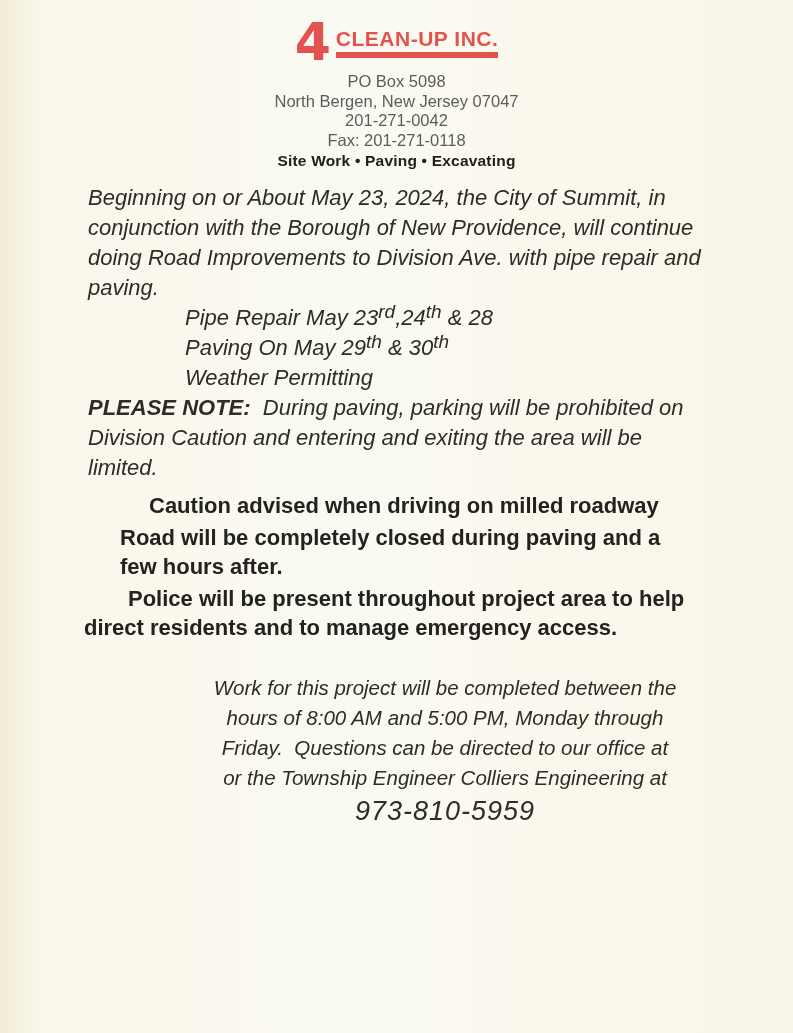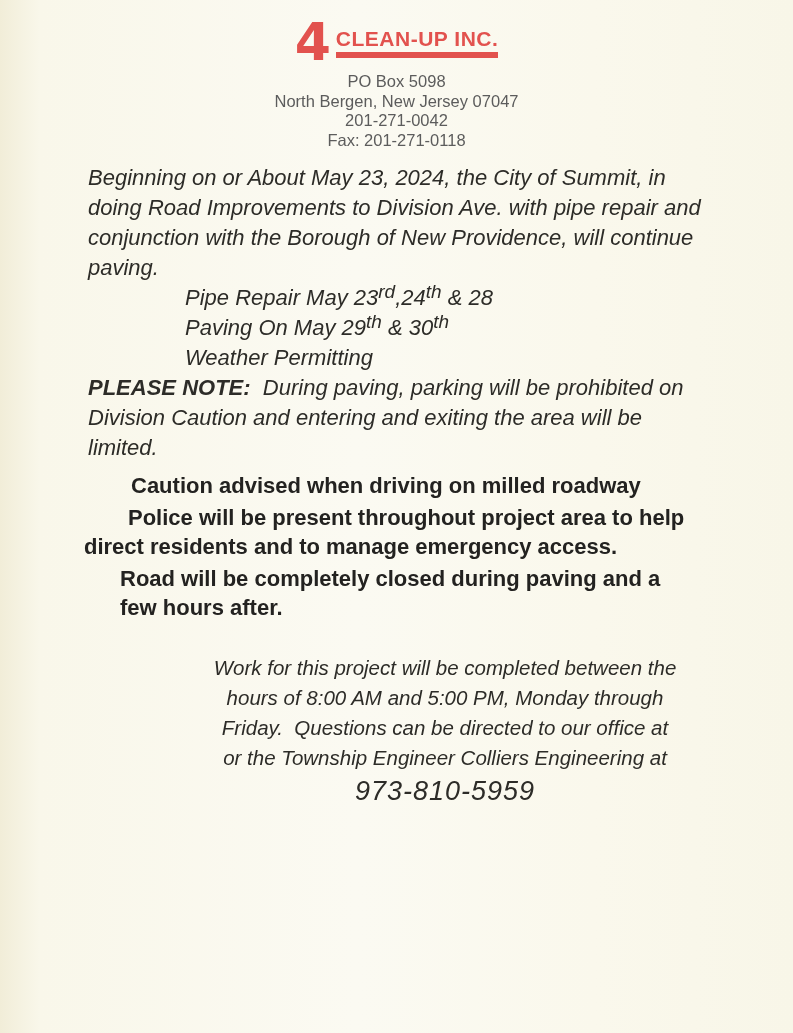--- a/index.html
+++ b/index.html
@@ -30,21 +30,21 @@
   .contact{font-size:16.5px;color:#5c5c5c;line-height:19.5px;margin-top:8px;}
   .services{font-size:15.5px;color:#21201d;font-weight:600;margin-top:2px;letter-spacing:0.2px;}
   
   .content{padding:13px 44px 0 88px;}
   .ital{font-style:italic;font-size:22px;line-height:30px;color:#2d2c28;}
   .schedule{margin-left:97px;}
   .sup{font-size:19px;vertical-align:7px;line-height:0;}
   .note-label{font-weight:700;}
   .pre{white-space:pre-wrap;}
   .boldpar{font-weight:700;font-size:22px;line-height:29.5px;color:#232220;}
-  .caution{margin-left:32px;margin-top:8px;}
+  .caution{margin-left:50px;margin-top:8px;}
   .indent-sm{text-indent:11px;}
   .road{margin-left:32px;margin-top:2px;}
   .police{margin-left:-4px;margin-top:2px;}
   .indent-lg{text-indent:44px;}
   .closing{
     margin-top:30px;margin-left:64px;width:586px;
     text-align:center;font-style:italic;font-size:20.5px;line-height:30px;color:#2d2c28;
   }
   .closing-big{font-size:27px;line-height:36px;letter-spacing:1px;}
 </style>
@@ -60,55 +60,56 @@
         <span class="logo-name">CLEAN-UP INC.</span>
         <span class="logo-underline"></span>
       </span>
     </div>
     <div class="contact">
       <div>PO Box 5098</div>
       <div>North Bergen, New Jersey 07047</div>
       <div>201-271-0042</div>
       <div>Fax: 201-271-0118</div>
     </div>
+    <div class="services">Site Work • Paving • Excavating</div>
   </div>
 
   <div class="content">
 
     <div class="ital">
       <div>Beginning on or About May 23, 2024, the City of Summit, in</div>
+      <div>conjunction with the Borough of New Providence, will continue</div>
       <div>doing Road Improvements to Division Ave. with pipe repair and</div>
-      <div>conjunction with the Borough of New Providence, will continue</div>
       <div>paving.</div>
     </div>
 
     <div class="ital schedule">
       <div><span>Pipe Repair May 23</span><span class="sup">rd</span><span>,24</span><span class="sup">th</span><span> &amp; 28</span></div>
       <div><span>Paving On May 29</span><span class="sup">th</span><span> &amp; 30</span><span class="sup">th</span><span></span></div>
       <div>Weather Permitting</div>
     </div>
 
     <div class="ital">
       <div class="pre"><span class="note-label">PLEASE NOTE:</span><span>  During paving, parking will be prohibited on</span></div>
       <div>Division Caution and entering and exiting the area will be</div>
       <div>limited.</div>
     </div>
 
     <div class="boldpar caution">
       <div class="indent-sm">Caution advised when driving on milled roadway</div>
     </div>
 
+    <div class="boldpar road">
+      <div>Road will be completely closed during paving and a</div>
+      <div>few hours after.</div>
+    </div>
+
     <div class="boldpar police">
       <div class="indent-lg">Police will be present throughout project area to help</div>
       <div>direct residents and to manage emergency access.</div>
-    </div>
-
-    <div class="boldpar road">
-      <div>Road will be completely closed during paving and a</div>
-      <div>few hours after.</div>
     </div>
 
     <div class="closing">
       <div>Work for this project will be completed between the</div>
       <div>hours of 8:00 AM and 5:00 PM, Monday through</div>
       <div class="pre">Friday.  Questions can be directed to our office at</div>
       <div>or the Township Engineer Colliers Engineering at</div>
       <div class="closing-big">973-810-5959</div>
     </div>
 

